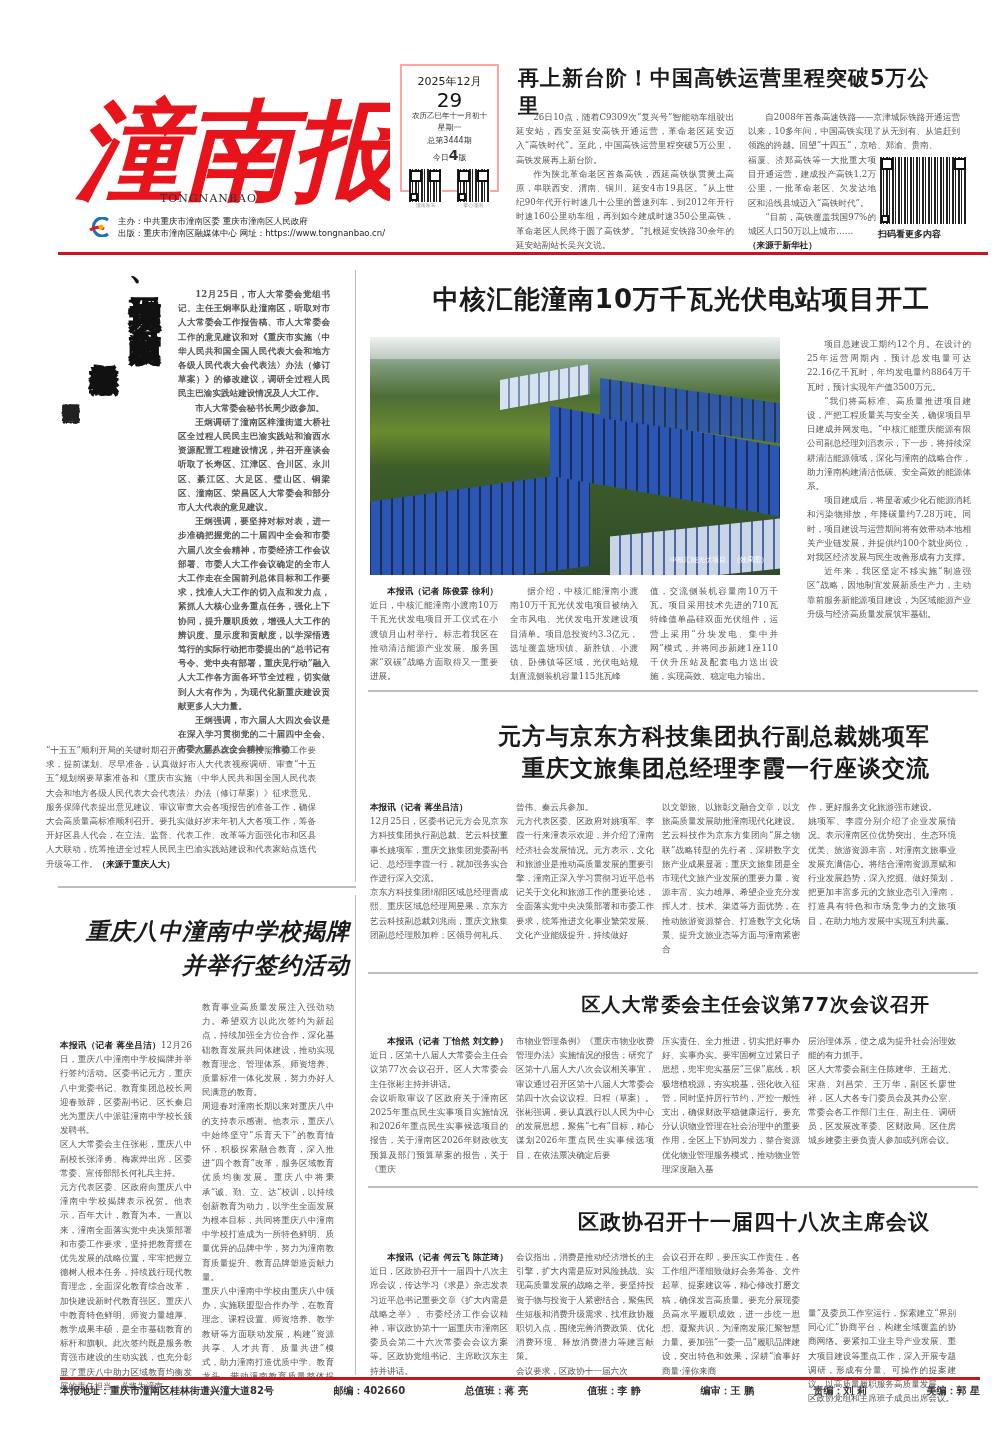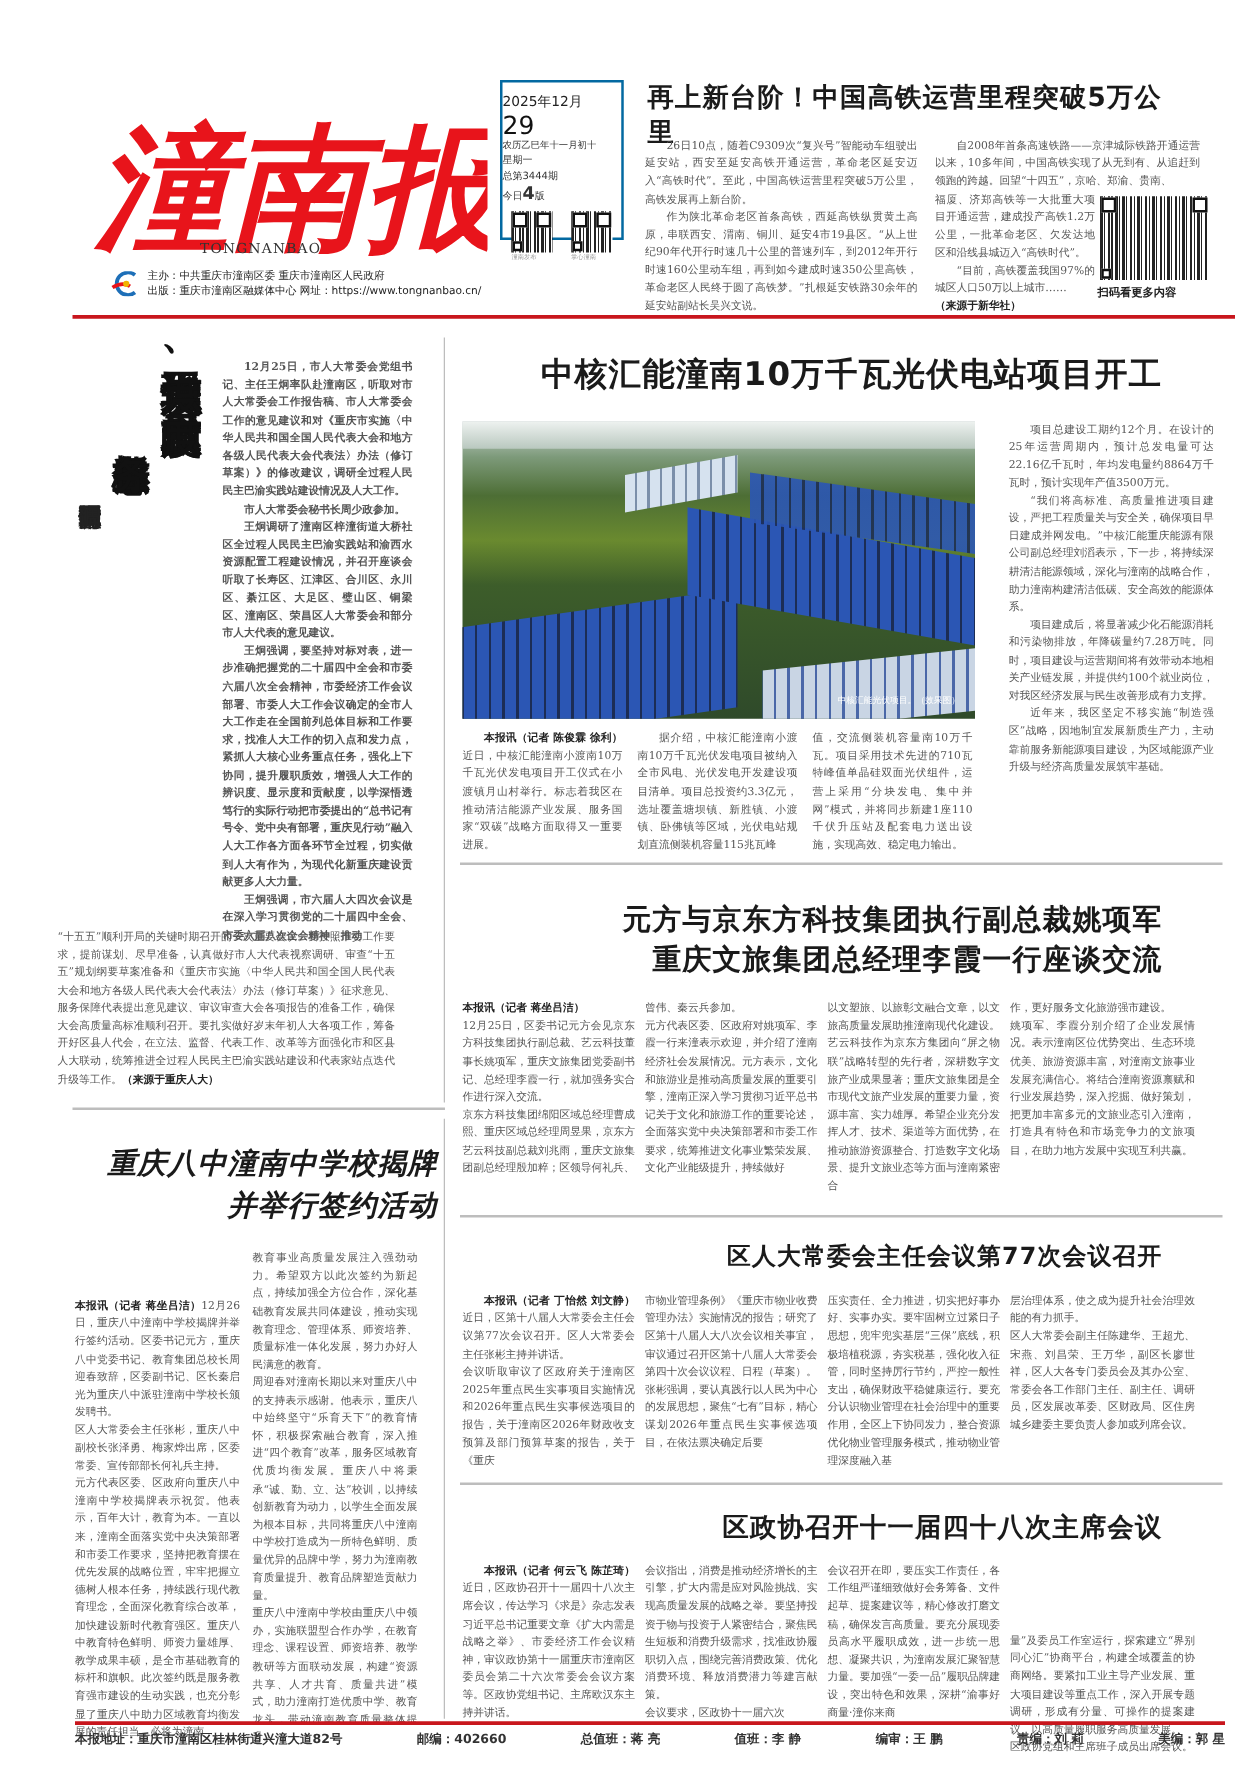--- a/index.html
+++ b/index.html
@@ -14,21 +14,21 @@
   .hl { font-family: "DejaVu Sans", "Liberation Sans", sans-serif; font-weight: bold; color: #1a1a1a; text-align: right; letter-spacing: 1px; }
   .rule-gray { background: #bdbdbd; height: 2px; }
   .rule-v { background: #bdbdbd; width: 1px; }
 
   
   .mast-logo { left: 70px; top: 70px; width: 320px; height: 140px; }
   .mast-en { left: 160px; top: 192px; font-family: "DejaVu Serif", serif; font-size: 11px; color: #333; letter-spacing: 1px; }
   .mast-info { left: 88px; top: 215px; font-size: 8.5px; line-height: 12px; color: #222; }
   .mast-info .logo-mini { position: absolute; left: 0; top: 2px; width: 24px; height: 20px; }
   .mast-info .lines { margin-left: 30px; }
-  .datebox { left: 400px; top: 64px; width: 99px; height: 128px; border: 2px solid #0369a1; padding-top: 8px; }
+  .datebox { left: 400px; top: 64px; width: 99px; height: 128px; border: 2px solid #fca5a5; text-align: center; padding-top: 8px; }
   .datebox .ym { font-size: 11px; color: #222; }
   .datebox .day { font-size: 20px; color: #111; line-height: 22px; }
   .datebox .lunar { font-size: 7.5px; color: #333; font-family: "DejaVu Serif", serif; }
   .datebox .wk, .datebox .iss { font-size: 8px; color: #333; line-height: 13px; }
   .datebox .today { font-size: 8px; color: #333; }
   .datebox .today b { font-size: 14px; }
   .qr { background:
       repeating-linear-gradient(90deg, #222 0 2px, #fff 2px 3px, #222 3px 4px, #fff 4px 6px),
       repeating-linear-gradient(0deg, transparent 0 2px, rgba(255,255,255,.85) 2px 3px, transparent 3px 5px);
       background-blend-mode: multiply; position: relative; }

